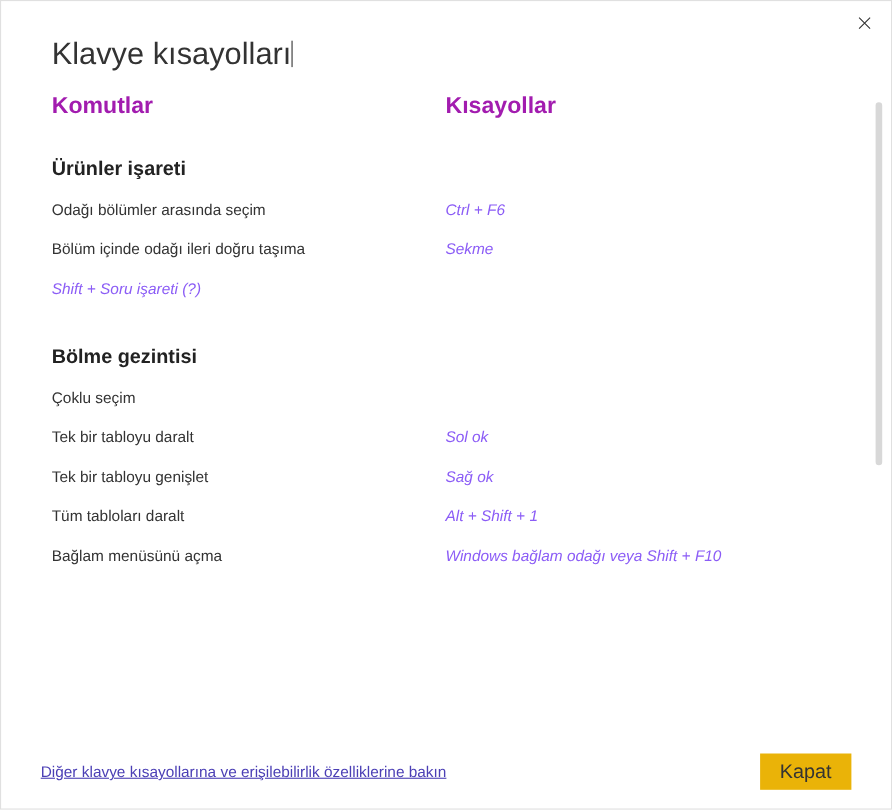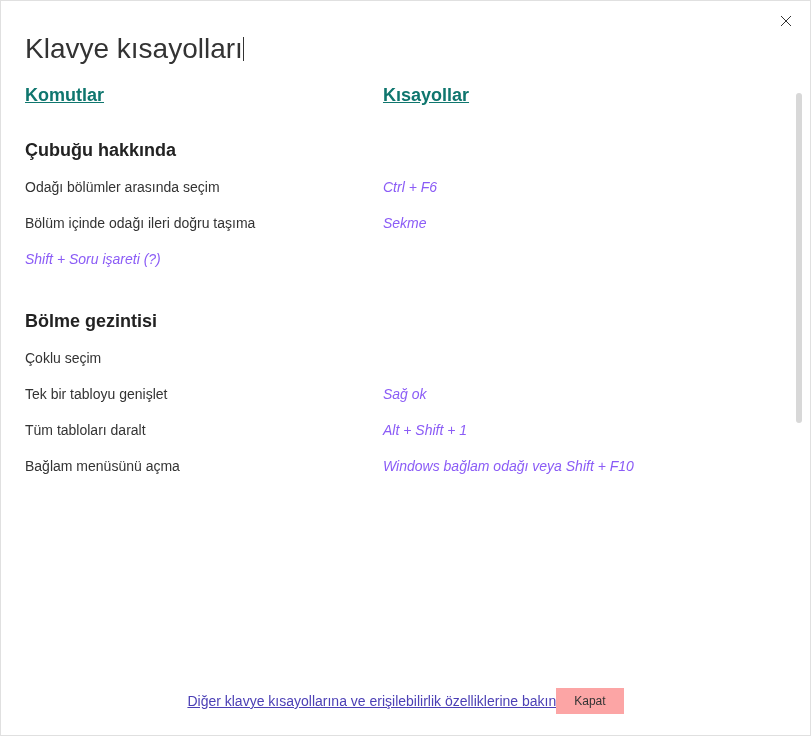--- a/index.html
+++ b/index.html
@@ -19,21 +19,21 @@
       width: 20px;
       height: 20px;
       cursor: pointer;
       display: flex;
       align-items: center;
       justify-content: center;
       color: #333;
     }
     .close-btn svg { width: 12px; height: 12px; }
     .content {
-      padding: 32px 36px 0 24px;
+      padding: 32px 36px 0 46px;
       height: calc(100% - 56px);
       overflow: hidden;
       position: relative;
     }
     .title {
       font-size: 28px;
       font-weight: 300;
       color: #333;
       margin-bottom: 20px;
       display: inline-block;
@@ -48,24 +48,23 @@
       width: 1px;
       background: #333;
     }
     .headers {
       display: flex;
       margin-bottom: 28px;
     }
     .col-commands { width: 358px; }
     .col-shortcuts { flex: 1; }
     .header-label {
-      font-size: 18px;
+      font-size: 21px;
       font-weight: 600;
-      color: #0f766e;
-      text-decoration: underline;
+      color: #a21caf;
     }
     .scroll-area {
       height: calc(100% - 120px);
       overflow-y: auto;
       padding-right: 20px;
     }
     .section-title {
       font-size: 18px;
       font-weight: 600;
       color: #222;
@@ -102,34 +101,34 @@
       border-radius: 3px;
     }
     .footer {
       position: absolute;
       bottom: 0;
       left: 0;
       right: 0;
       height: 56px;
       display: flex;
       align-items: center;
-      justify-content: center;
+      justify-content: space-between;
       padding: 0 36px 12px 36px;
     }
     .link {
       font-size: 14px;
       color: #4b3fb5;
       text-decoration: underline;
       cursor: pointer;
     }
     .close-footer-btn {
-      background: #fca5a5;
+      background: #eab308;
       border: none;
       padding: 6px 18px;
-      font-size: 12px;
+      font-size: 18px;
       color: #333;
       cursor: pointer;
       font-family: inherit;
     }
   </style>
 </head>
 <body>
 
 <div class="close-btn">
   <svg viewBox="0 0 12 12">
@@ -140,38 +139,42 @@
 <div class="content">
   <div class="title">Klavye kısayolları</div>
 
   <div class="headers">
     <div class="col-commands header-label">Komutlar</div>
     <div class="col-shortcuts header-label">Kısayollar</div>
   </div>
 
   <div class="scroll-area">
     <div class="section">
-      <div class="section-title">Çubuğu hakkında</div>
+      <div class="section-title">Ürünler işareti</div>
       <div class="row">
         <div class="cmd">Odağı bölümler arasında seçim</div>
         <div class="shortcut">Ctrl + F6</div>
       </div>
       <div class="row">
         <div class="cmd">Bölüm içinde odağı ileri doğru taşıma</div>
         <div class="shortcut">Sekme</div>
       </div>
       <div class="row">
         <div class="shortcut">Shift + Soru işareti (?)</div>
       </div>
     </div>
 
     <div class="section">
       <div class="section-title">Bölme gezintisi</div>
       <div class="row">
         <div class="cmd">Çoklu seçim</div>
+      </div>
+      <div class="row">
+        <div class="cmd">Tek bir tabloyu daralt</div>
+        <div class="shortcut">Sol ok</div>
       </div>
       <div class="row">
         <div class="cmd">Tek bir tabloyu genişlet</div>
         <div class="shortcut">Sağ ok</div>
       </div>
       <div class="row">
         <div class="cmd">Tüm tabloları daralt</div>
         <div class="shortcut">Alt + Shift + 1</div>
       </div>
       <div class="row">

